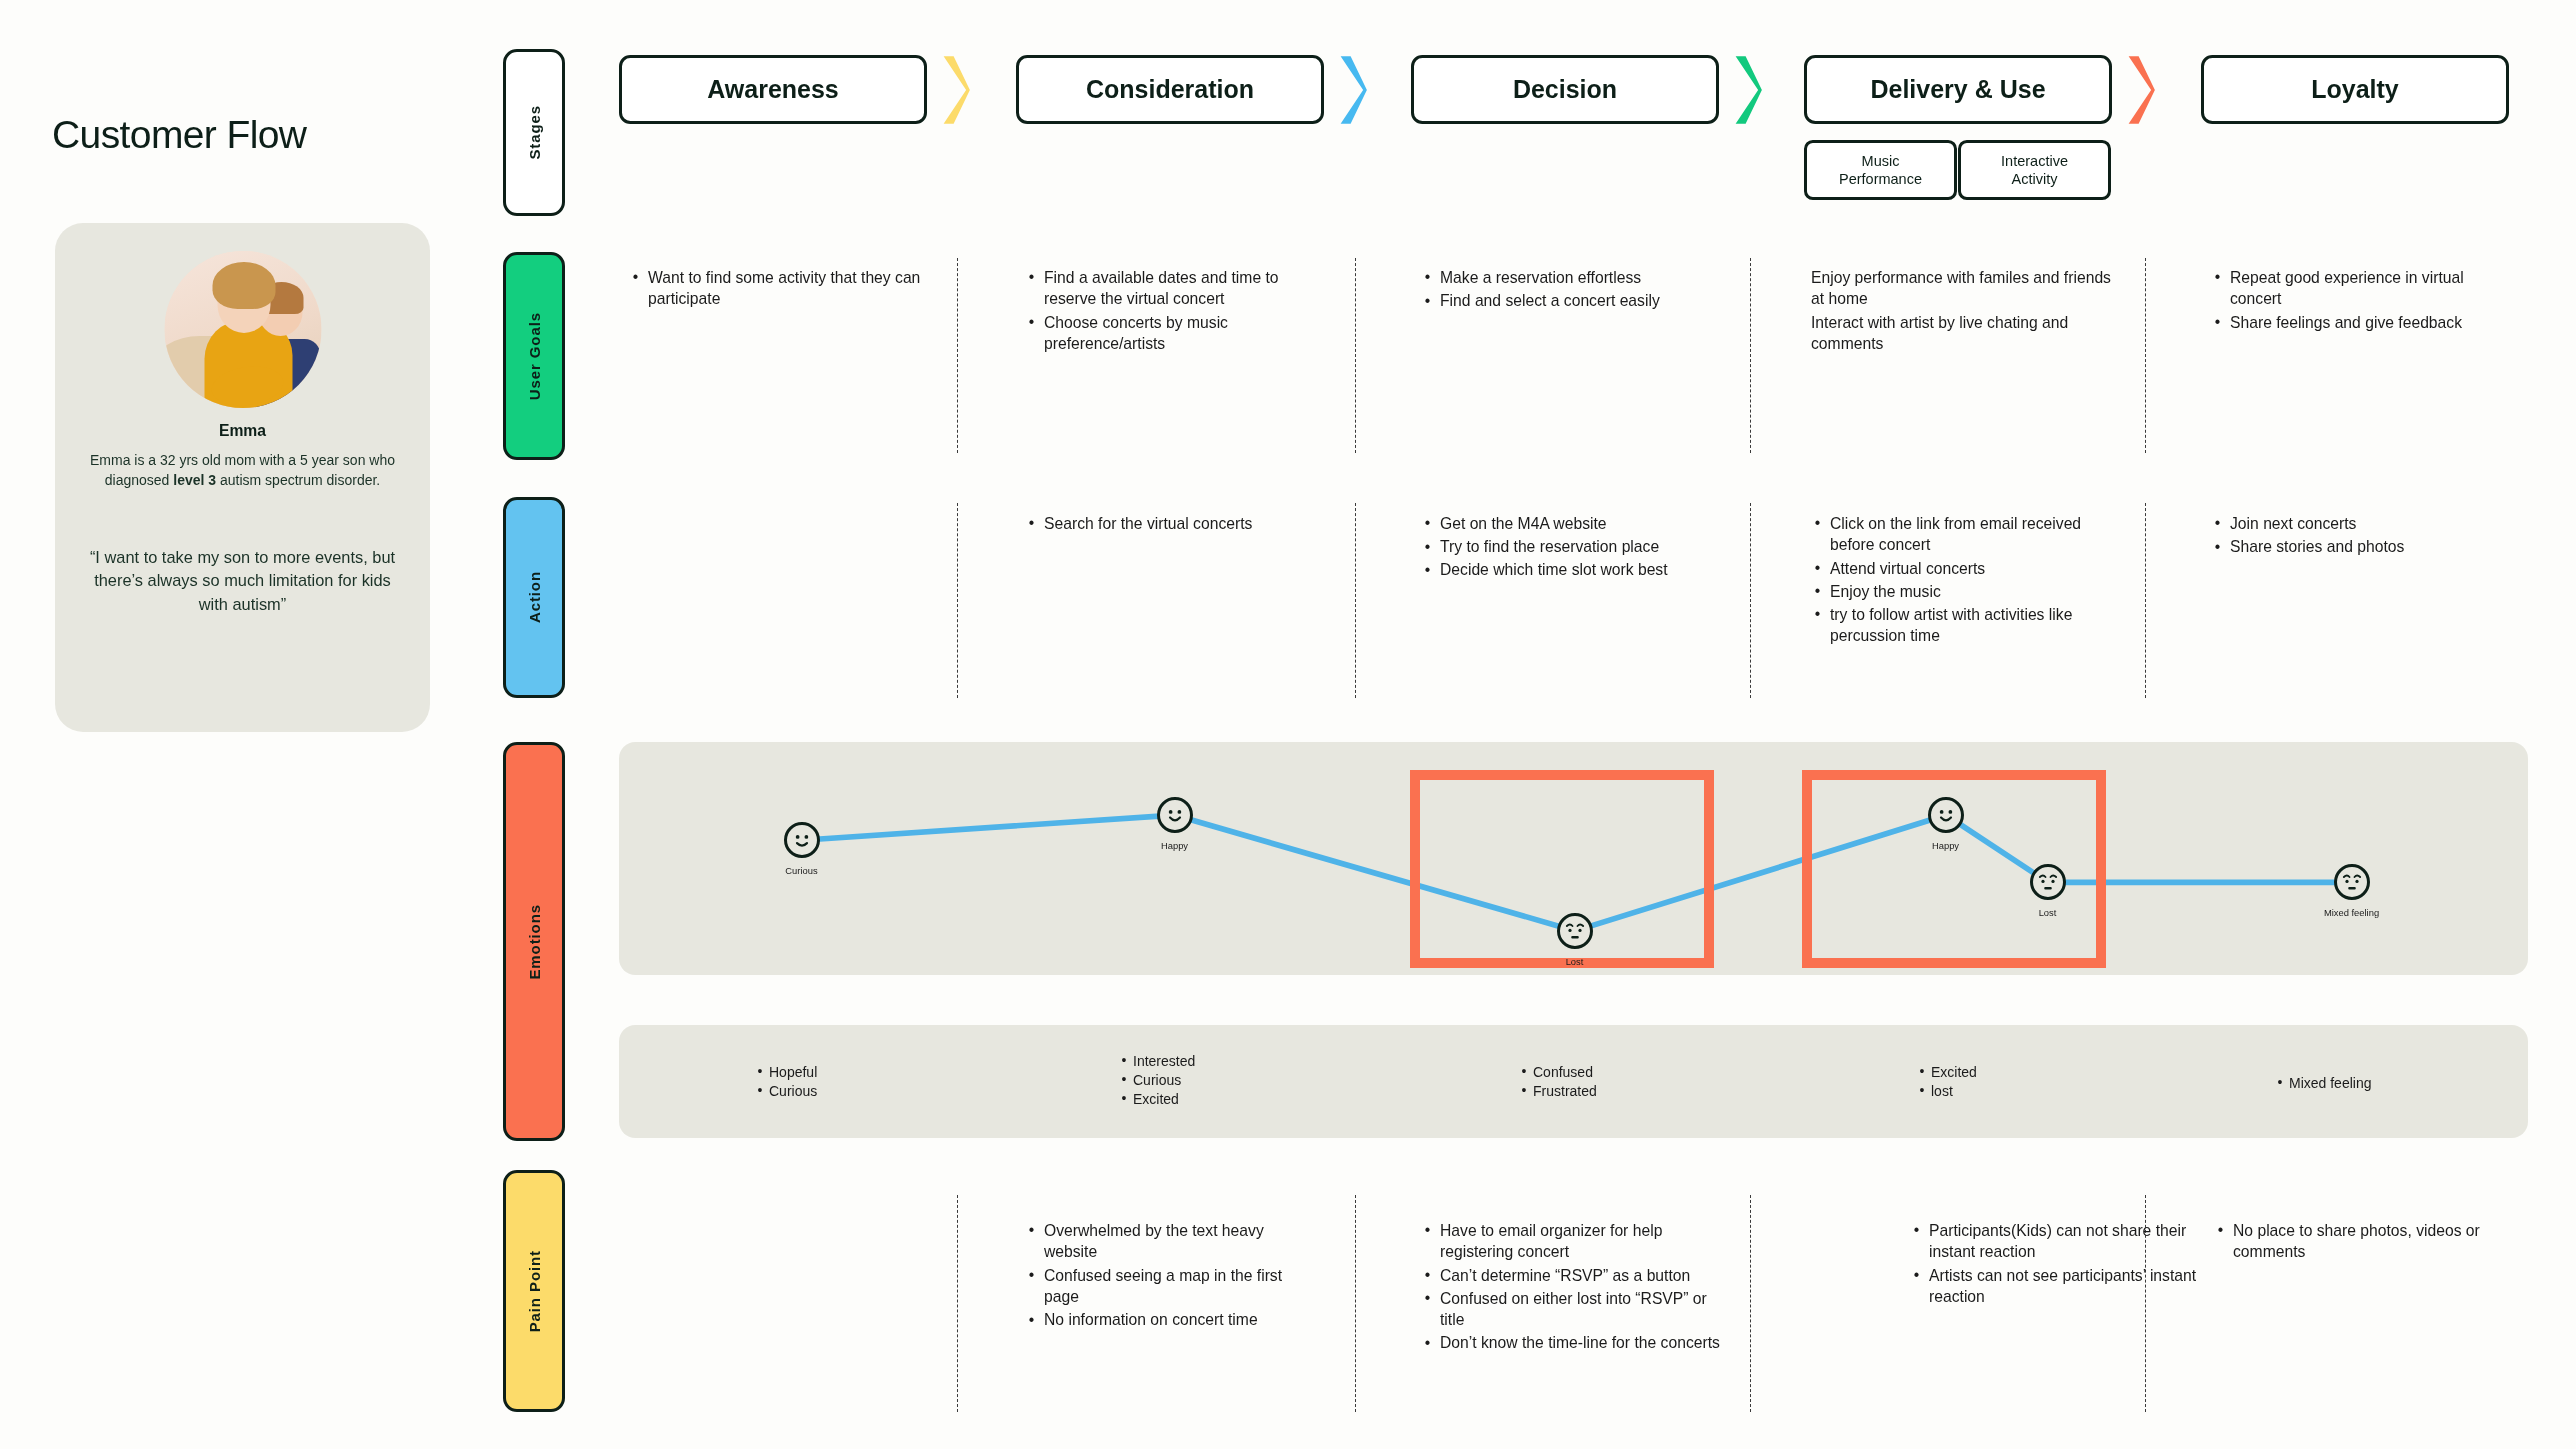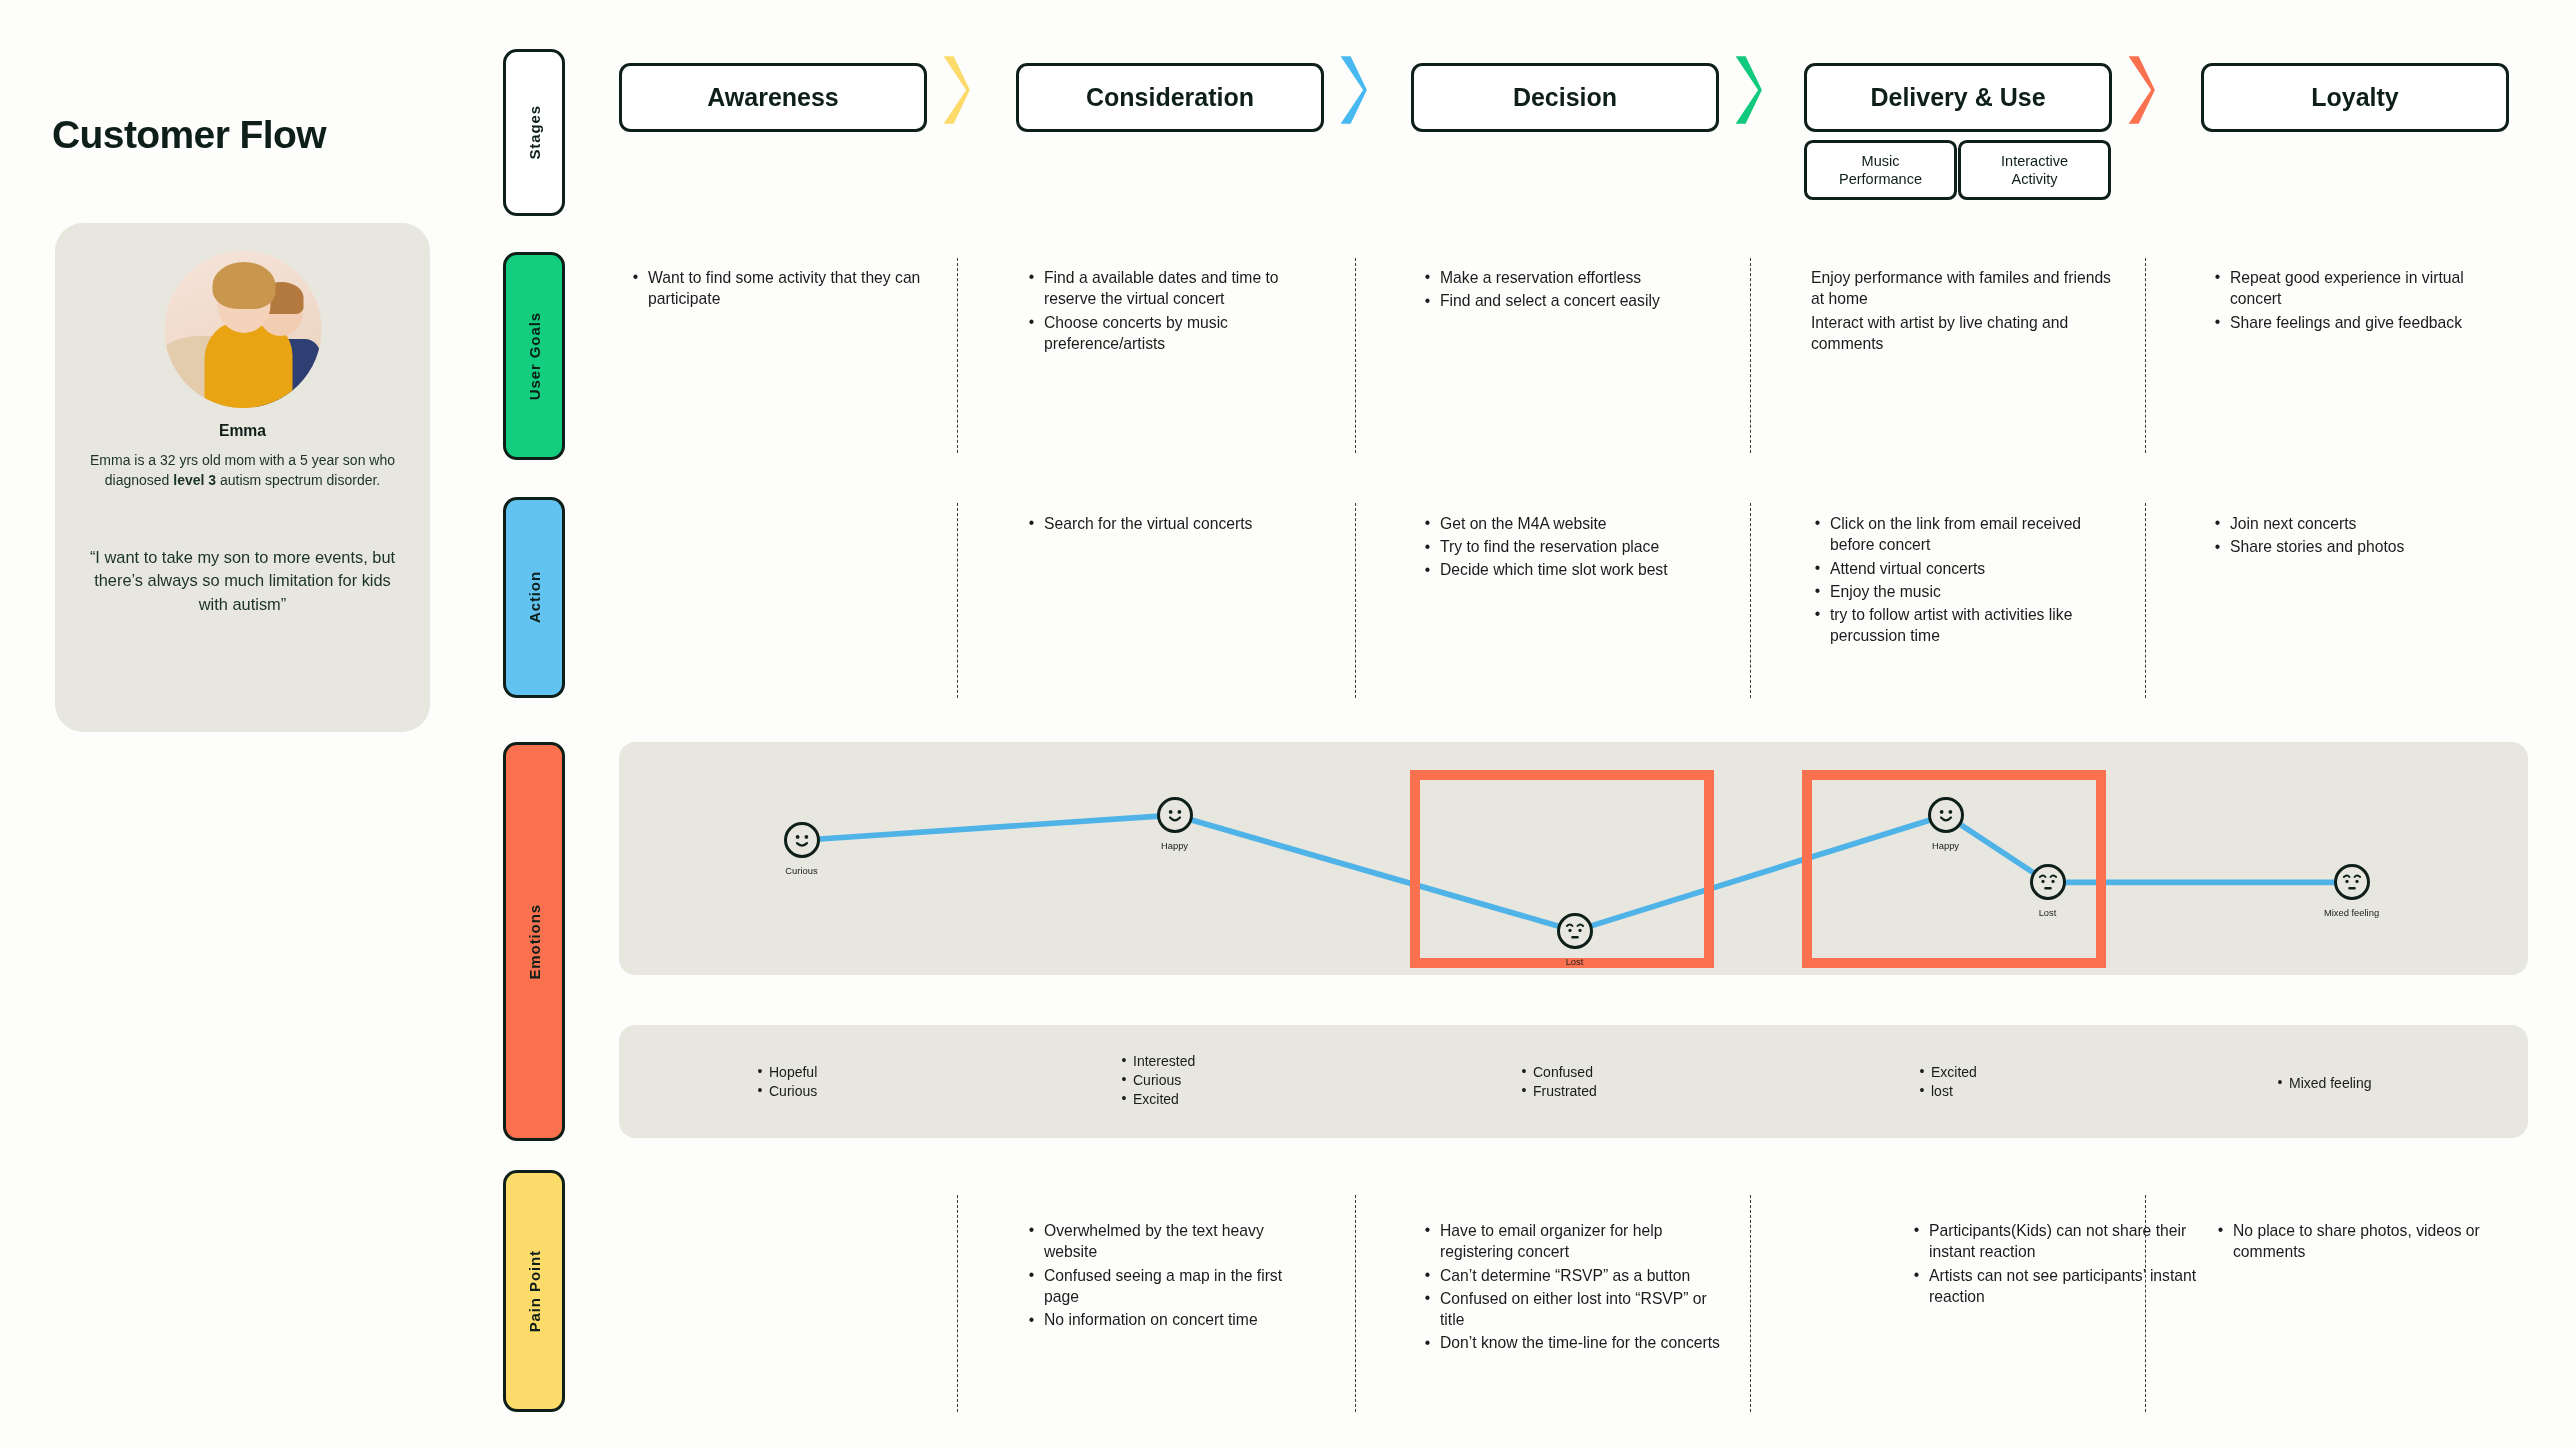--- a/index.html
+++ b/index.html
@@ -9,21 +9,21 @@
     font-family:"Liberation Sans", sans-serif;
     color:#12261E;
     overflow:hidden;
     position:relative;
   }
   .canvas{position:absolute;inset:0;}
 
   
   .page-title{
     position:absolute;left:52px;top:113px;
-    font-size:39px;font-weight:bold;letter-spacing:-0.6px;
+    font-size:39px;font-weight:normal;letter-spacing:-0.6px;
     color:#0D1F18;
   }
   .persona-card{
     position:absolute;left:55px;top:223px;
     width:375px;height:509px;
     background:#E7E7DF;border-radius:28px;
   }
   .persona-photo{
     position:absolute;left:50%;top:28px;transform:translateX(-50%);
     width:157px;height:157px;border-radius:50%;
@@ -67,21 +67,21 @@
     font-size:15px;font-weight:bold;letter-spacing:0.9px;
     color:#0D1F18;white-space:nowrap;
   }
 
   
   .stage-box{
     position:absolute;top:55px;height:69px;
     border:3.1px solid #0D1F18;border-radius:11.3px;
     background:#FFFFFF;box-sizing:border-box;
     display:flex;align-items:center;justify-content:center;
-    font-size:25px;font-weight:bold;color:#0D1F18;margin-top:8px;
+    font-size:25px;font-weight:bold;color:#0D1F18;
   }
   .chev{position:absolute;top:55px;width:29px;height:70px;}
   .sub-box{
     position:absolute;top:140px;height:60px;
     border:3.1px solid #0D1F18;border-radius:8.8px;background:#fff;
     box-sizing:border-box;
     display:flex;align-items:center;justify-content:center;
     text-align:center;font-size:14.5px;line-height:1.25;color:#0D1F18;
   }
 

